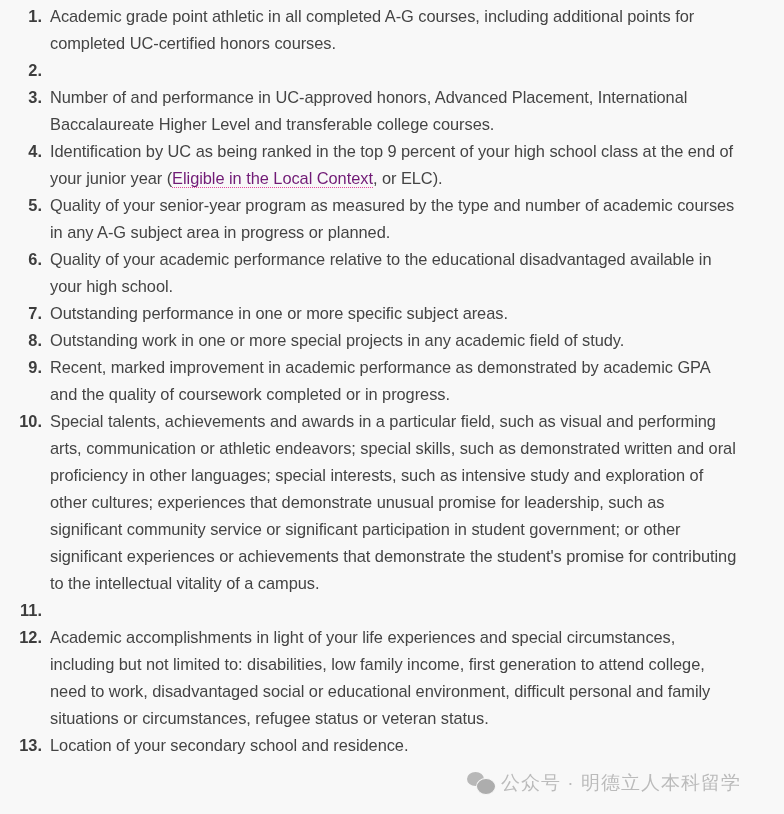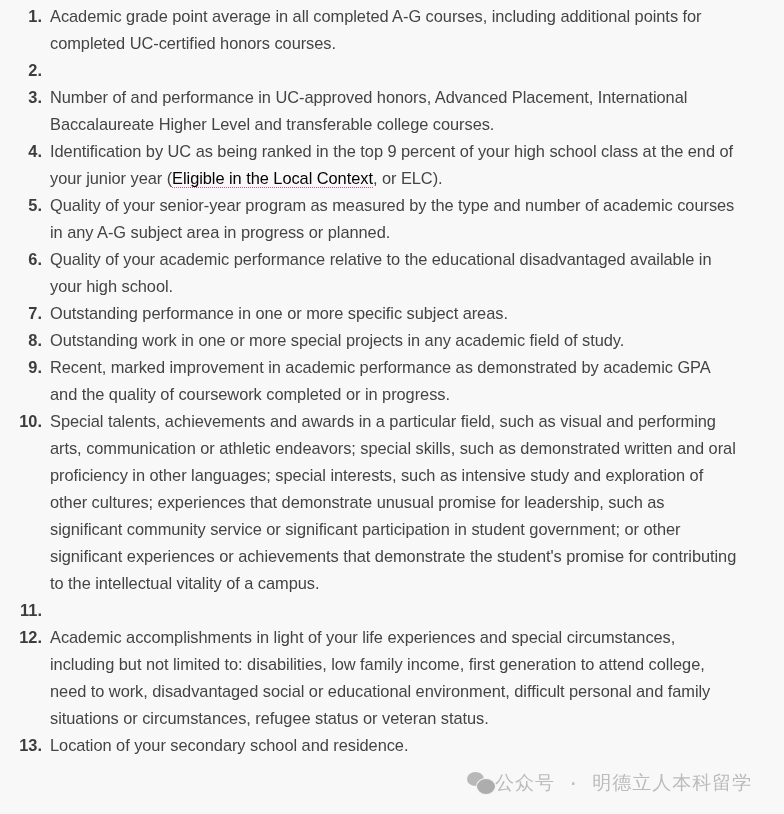--- a/index.html
+++ b/index.html
@@ -34,34 +34,34 @@
       color: #3d3d3d;
       padding-right: 8px;
       box-sizing: border-box;
     }
     .text {
       flex: 1 1 auto;
       max-width: 690px;
       letter-spacing: -0.05px;
     }
     .link {
-      color: #000000;
+      color: #701a75;
       text-decoration: none;
       border-bottom: 1px dotted #e0479e;
       cursor: pointer;
     }
     .watermark {
       position: absolute;
       left: 467px;
       top: 770px;
       display: flex;
       align-items: center;
-      gap: 0;
+      gap: 6px;
       color: #b8b8b8;
-      font-family: Liberation Mono, monospace;
+      font-family: Liberation Sans, sans-serif;
       font-size: 19px;
       letter-spacing: 1px;
       opacity: 0.95;
     }
     .wechat-icon {
       width: 28px;
       height: 22px;
       position: relative;
     }
     .wechat-icon .b1 {
@@ -75,21 +75,21 @@
       background: #a9a9a9;
       border: 1px solid #f8f8f8;
     }
   </style>
 </head>
 <body>
 
 <ol class="list">
   <li class="item">
     <span class="num">1.</span>
-    <span class="text">Academic grade point average in all completed A-G courses, including additional points for completed UC-certified honors courses.</span>
+    <span class="text">Academic grade point athletic in all completed A-G courses, including additional points for completed UC-certified honors courses.</span>
   </li>
   <li class="item">
     <span class="num">2.</span>
   </li>
   <li class="item">
     <span class="num">3.</span>
     <span class="text">Number of and performance in UC-approved honors, Advanced Placement, International Baccalaureate Higher Level and transferable college courses.</span>
   </li>
   <li class="item">
     <span class="num">4.</span>

